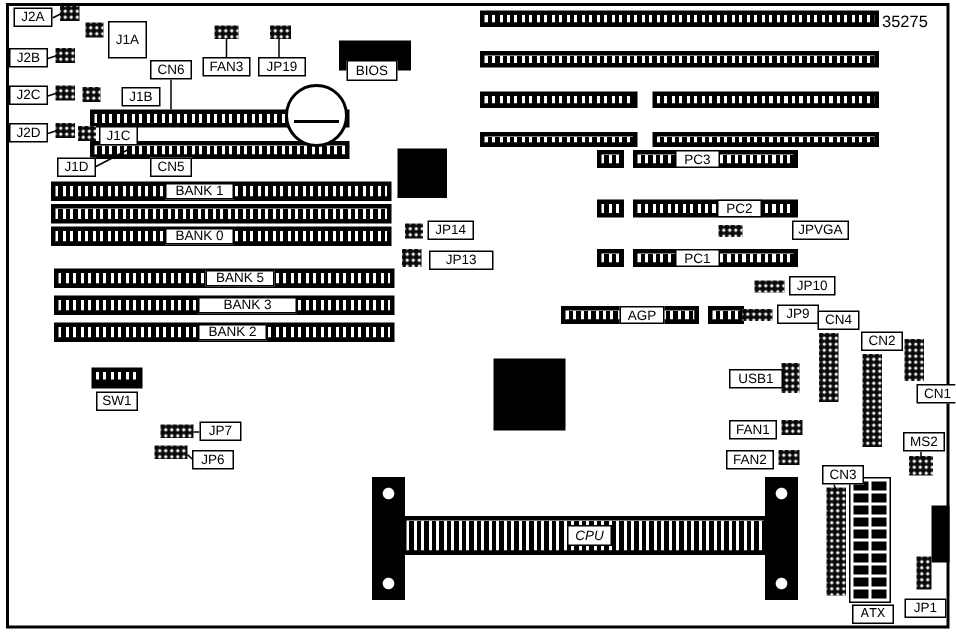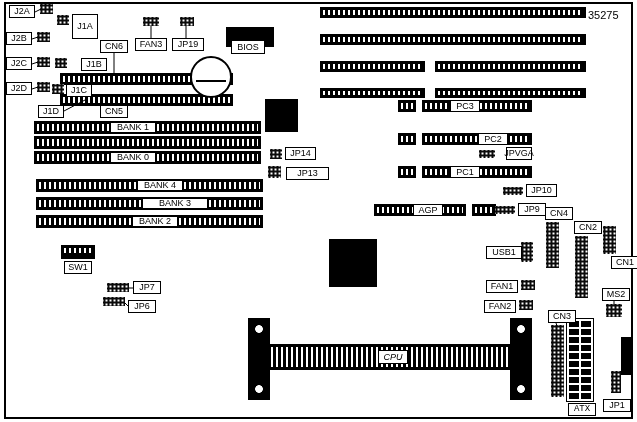--- a/index.html
+++ b/index.html
@@ -84,23 +84,23 @@
     <div class="cmp slot" style="left: 60px; top: 94px; width: 173px; height: 12px;"></div>
     <div class="cmp label" style="left: 100px; top: 105px; width: 28px; height: 13px;">CN5</div>
     <div class="cmp battery" style="left: 190px; top: 56px; width: 42px; height: 42px;"></div>
     <div class="cmp chip" style="left: 265px; top: 99px; width: 33px; height: 33px;"></div>
     <div class="cmp slot" style="left: 34px; top: 121px; width: 227px; height: 13px;"></div>
     <div class="cmp slot" style="left: 34px; top: 136px; width: 227px; height: 13px;"></div>
     <div class="cmp slot" style="left: 34px; top: 151px; width: 227px; height: 13px;"></div>
     <div class="cmp label" style="left: 110px; top: 122px; width: 46px; height: 11px;">BANK 1</div>
     <div class="cmp label" style="left: 110px; top: 152px; width: 46px; height: 11px;">BANK 0</div>
     <div class="cmp slot" style="left: 36px; top: 179px; width: 227px; height: 13px;"></div>
-    <div class="cmp label" style="left: 137px; top: 180px; width: 46px; height: 11px;">BANK 4</div>
+    <div class="cmp label" style="left: 137px; top: 180px; width: 46px; height: 11px;">BANK 5</div>
     <div class="cmp slot" style="left: 36px; top: 197px; width: 227px; height: 13px;"></div>
-    <div class="cmp label" style="left: 142px; top: 198px; width: 66px; height: 11px;">BANK 3</div>
+    <div class="cmp label" style="left: 132px; top: 198px; width: 66px; height: 11px;">BANK 3</div>
     <div class="cmp slot" style="left: 36px; top: 215px; width: 227px; height: 13px;"></div>
     <div class="cmp label" style="left: 132px; top: 216px; width: 46px; height: 11px;">BANK 2</div>
     <div class="cmp header" style="left: 270px; top: 149px; width: 12px; height: 10px;"></div>
     <div class="cmp label" style="left: 285px; top: 147px; width: 31px; height: 13px;">JP14</div>
     <div class="cmp header" style="left: 268px; top: 166px; width: 13px; height: 12px;"></div>
     <div class="cmp label" style="left: 286px; top: 167px; width: 43px; height: 13px;">JP13</div>
     <div class="cmp slot" style="left: 320px; top: 7px; width: 266px; height: 11px;"></div>
     <div class="cmp slot" style="left: 320px; top: 34px; width: 266px; height: 11px;"></div>
     <div class="cmp slot2" style="left: 320px; top: 61px; width: 266px; height: 11px;">
       <div class="cmp slot" style="left: 0px; top: 0px; width: 105px; height: 11px;"></div>
@@ -119,21 +119,21 @@
       <div class="cmp slot" style="left: 0px; top: 0px; width: 18px; height: 12px;"></div>
       <div class="cmp slot" style="left: 24px; top: 0px; width: 110px; height: 12px;"></div>
     </div>
     <div class="cmp label" style="left: 450px; top: 133px; width: 30px; height: 12px; margin-left: 28px;">PC2</div>
     <div class="cmp slot2" style="left: 398px; top: 166px; width: 134px; height: 12px;">
       <div class="cmp slot" style="left: 0px; top: 0px; width: 18px; height: 12px;"></div>
       <div class="cmp slot" style="left: 24px; top: 0px; width: 110px; height: 12px;"></div>
     </div>
     <div class="cmp label" style="left: 450px; top: 166px; width: 30px; height: 12px;">PC1</div>
     <div class="cmp header" style="left: 479px; top: 150px; width: 16px; height: 8px;"></div>
-    <div class="cmp label" style="left: 506px; top: 147px; width: 26px; height: 13px;">JPVGA</div>
+    <div class="cmp label" style="left: 528px; top: 147px; width: 38px; height: 13px;">JPVGA</div>
     <div class="cmp slot2" style="left: 374px; top: 204px; width: 122px; height: 12px;">
       <div class="cmp slot" style="left: 0px; top: 0px; width: 92px; height: 12px;"></div>
       <div class="cmp slot" style="left: 98px; top: 0px; width: 24px; height: 12px;"></div>
     </div>
     <div class="cmp label" style="left: 413px; top: 204px; width: 30px; height: 12px;">AGP</div>
     <div class="cmp header" style="left: 503px; top: 187px; width: 20px; height: 8px;"></div>
     <div class="cmp label" style="left: 526px; top: 184px; width: 31px; height: 13px;">JP10</div>
     <div class="cmp header" style="left: 495px; top: 206px; width: 20px; height: 8px;"></div>
     <div class="cmp label" style="left: 518px; top: 203px; width: 28px; height: 13px;">JP9</div>
     <div class="cmp label" style="left: 545px; top: 207px; width: 28px; height: 13px;">CN4</div>

